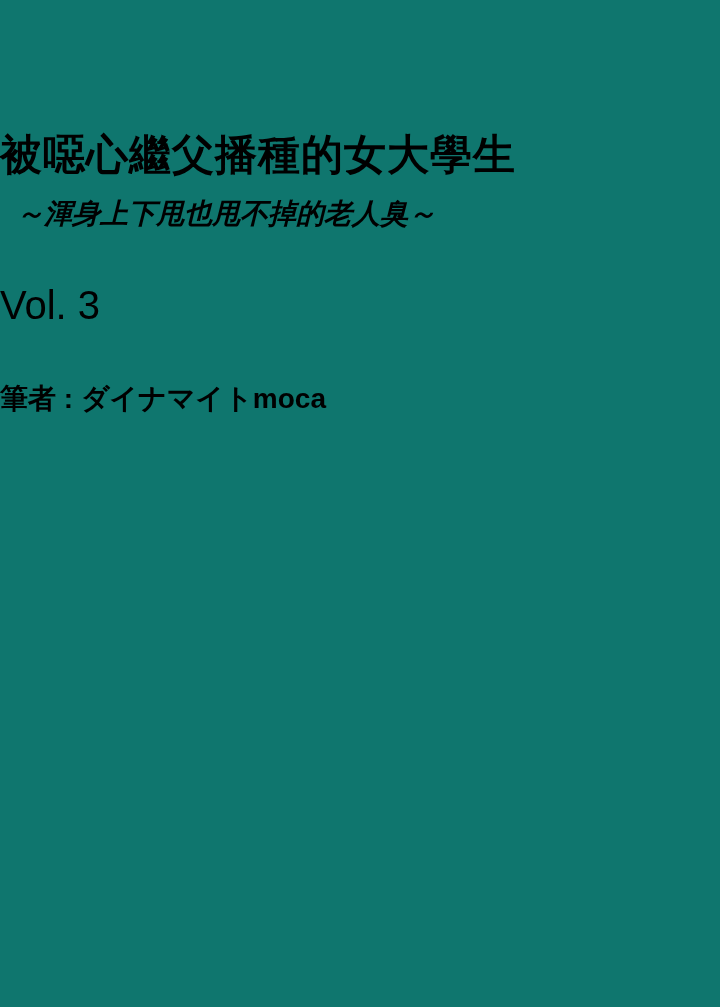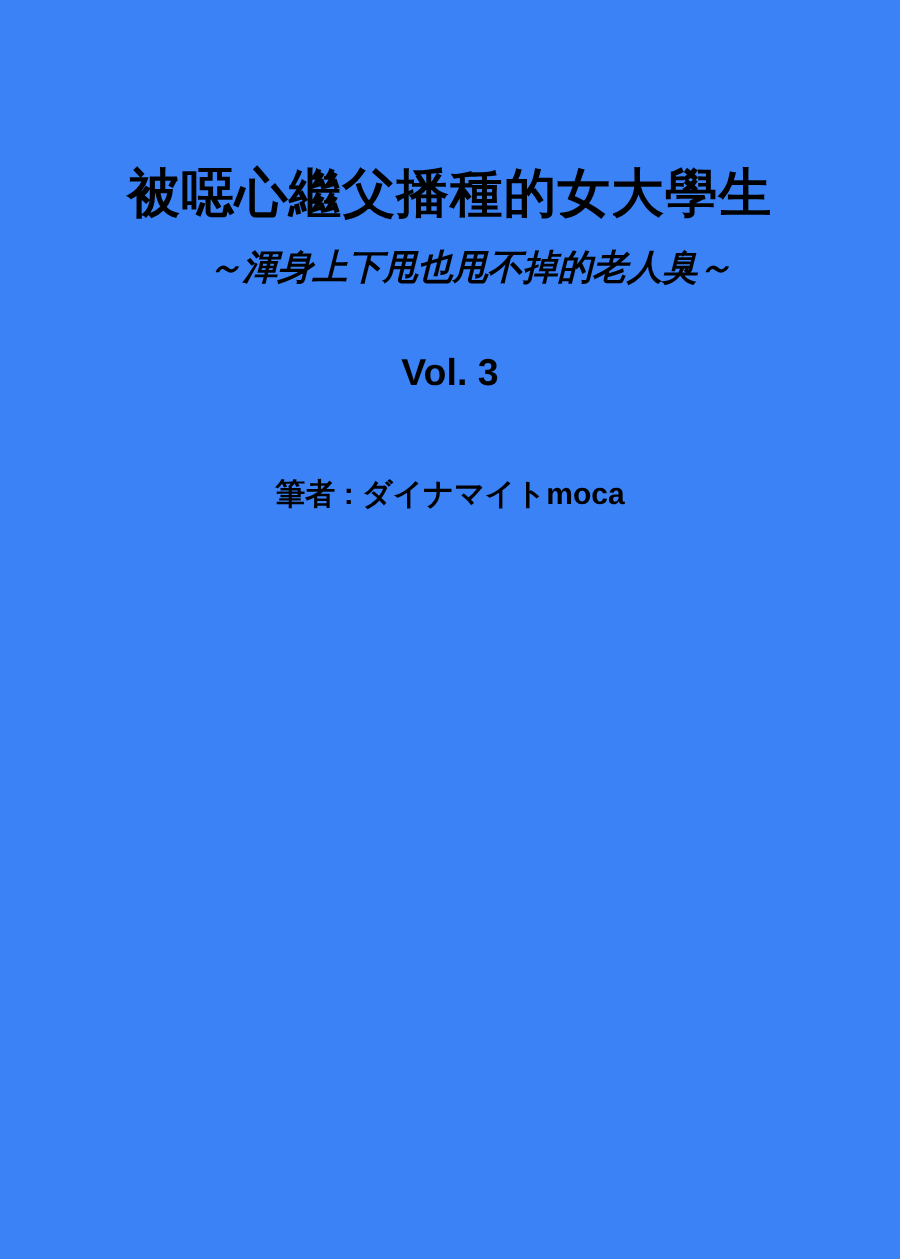--- a/index.html
+++ b/index.html
@@ -5,24 +5,24 @@
   html, body {
     margin: 0;
     padding: 0;
     background: #ffffff;
   }
   .page {
     position: relative;
     width: 720px;
     height: 1007px;
     margin: 0 auto;
-    background: #3b82f6;
+    background: #0f766e;
     color: #000000;
     font-family: "Liberation Sans", sans-serif;
-    text-align: center;
+    text-align: left;
     overflow: hidden;
   }
   .title {
     position: absolute;
     top: 128px;
     left: 0;
     width: 100%;
     margin: 0;
     font-size: 42px;
     font-weight: 700;
@@ -38,30 +38,30 @@
     font-size: 28px;
     font-weight: 700;
     line-height: 1.3;
     font-style: italic;
   }
   .volume {
     position: absolute;
     top: 281px;
     left: 0;
     width: 100%;
-    font-size: 30px;
-    font-weight: 700;
+    font-size: 40px;
+    font-weight: 400;
     line-height: 1.2;
   }
   .author {
     position: absolute;
     top: 379px;
     left: 0;
     width: 100%;
-    font-size: 24px;
+    font-size: 28px;
     font-weight: 600;
     line-height: 1.4;
   }
   .copyright {
     position: absolute;
     top: 585px;
     left: 0;
     width: 100%;
   }
   .copyright p {

